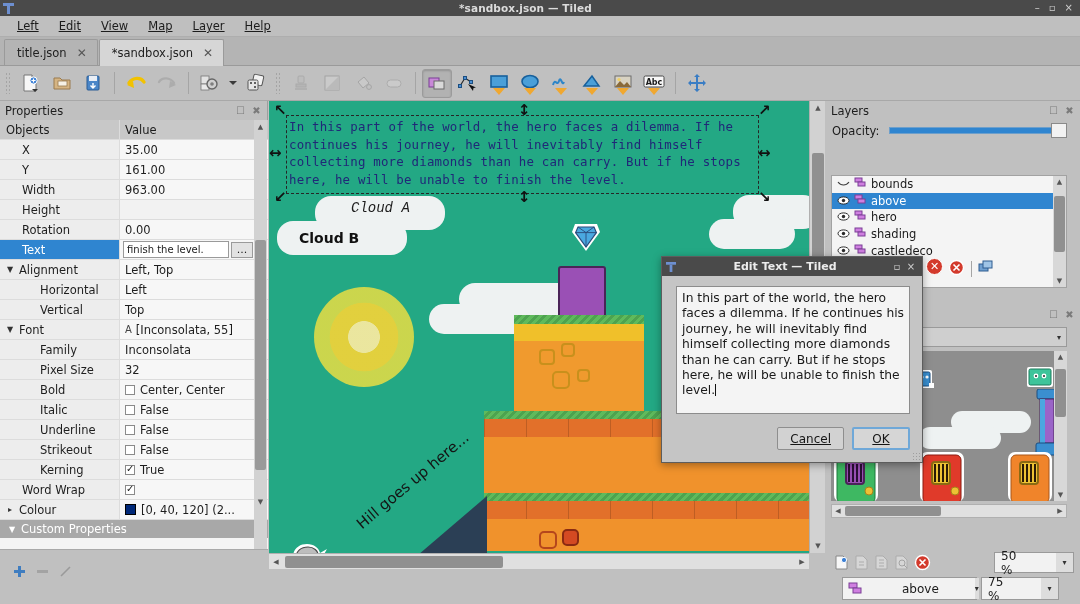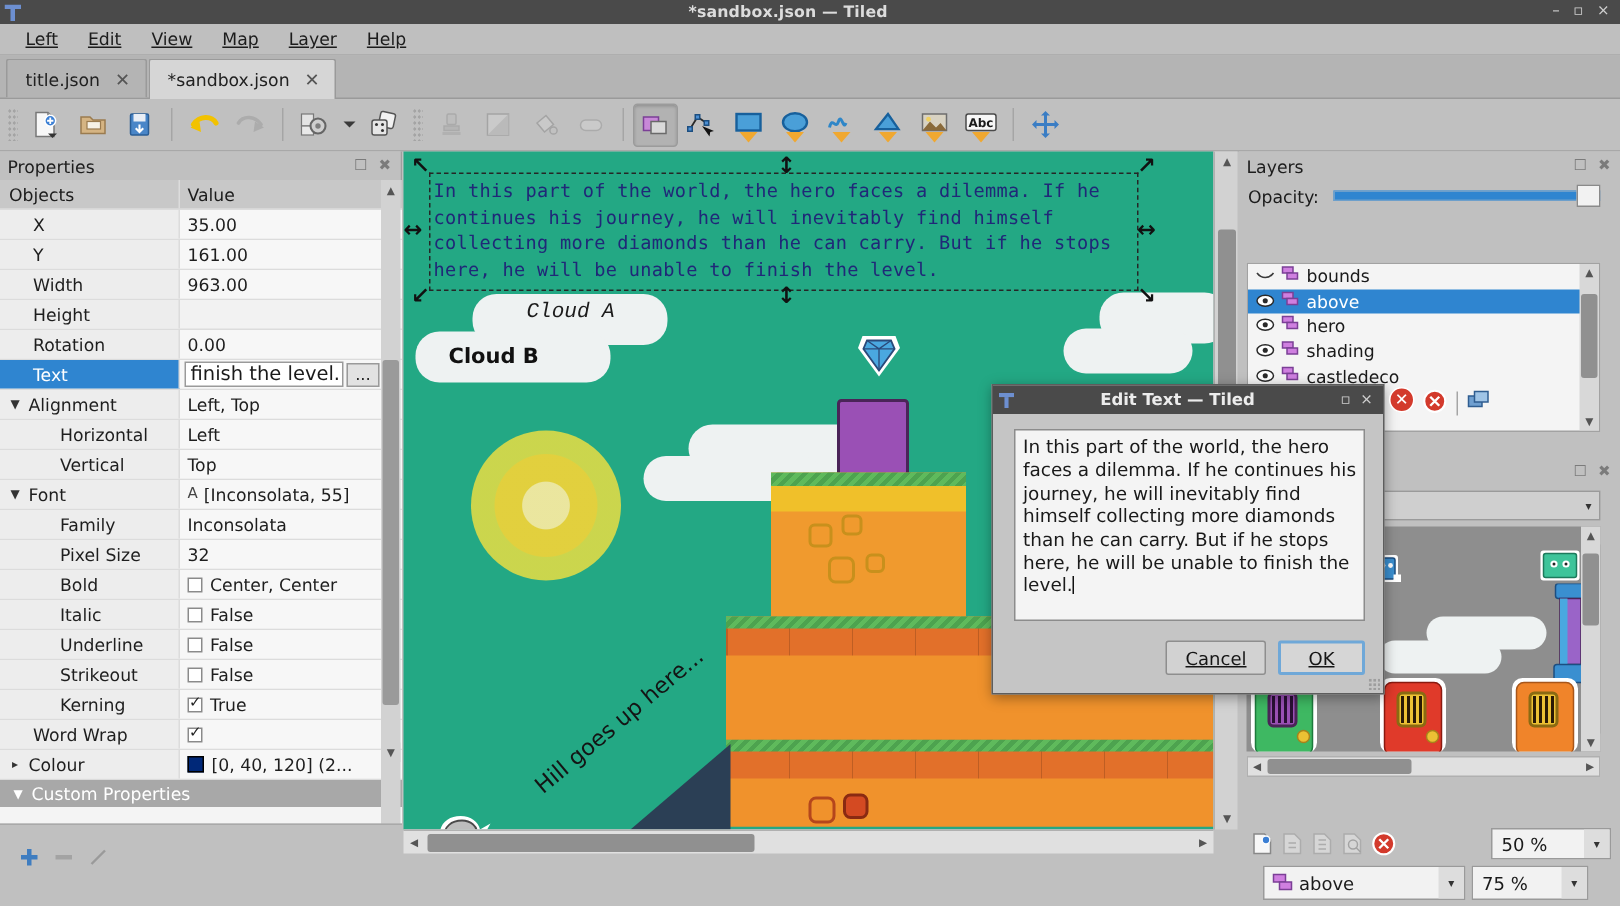--- a/index.html
+++ b/index.html
@@ -96,21 +96,21 @@
     background:#f7f7f7; overflow:hidden; white-space:nowrap; }
   .prow.hdr .pname, .prow.hdr .pval { background:#c8c8c8; font-size:11.5px; color:#1c1c1c; }
   .prow.sel .pname { background:#2f85d0; color:#fff; }
   .indent1 { padding-left:22px; }
   .indent2 { padding-left:40px; }
   .arrowcol { width:12px; display:inline-block; text-align:center; color:#333; font-size:8px; }
   .chk { width:10px; height:10px; border:1px solid #8a8a8a; background:#fff; display:inline-block;
     margin-right:5px; position:relative; flex:none; }
   .chk.on::after { content:"\2713"; position:absolute; left:0px; top:-3px; font-size:10px; color:#222; }
   .swatch { width:11px; height:11px; background:#002878; border:1px solid #000; margin-right:5px; flex:none; }
-  .miniedit { height:17px; background:#fff; border:1px solid #9a9a9a; font-size:13px; color:#1a1a1a;
+  .miniedit { height:17px; background:#fff; border:1px solid #9a9a9a; font-size:10px; color:#1a1a1a;
     display:flex; align-items:center; padding:0 3px; width:106px; }
   .dots { width:22px; height:16px; border:1px solid #9a9a9a; background:#e2e2e2; margin-left:2px;
     display:flex; align-items:center; justify-content:center; font-size:11px; color:#222; }
   .custom-hdr { height:18px; background:#a8a8a8; display:flex; align-items:center; padding-left:6px;
     color:#fff; font-size:11.5px; }
   .custom-blank { height:18px; background:#f4f4f4; border-bottom:1px solid #dcdcdc; display:flex; }
   .prop-scroll { position:absolute; right:0; top:19px; width:13px; height:498px; background:#d2d2d2; }
   .prop-scroll .thumb { position:absolute; top:120px; left:1px; width:11px; height:230px; background:#9a9a9a; border-radius:2px; }
   .prop-scroll .ar { position:absolute; left:0; width:13px; height:13px; display:flex; align-items:center; justify-content:center;
     font-size:7px; color:#555; background:#d2d2d2; }
@@ -154,21 +154,21 @@
   .opacity-knob { position:absolute; top:0; right:0; width:16px; height:15px; background:#f2f2f2; border:1px solid #8a8a8a; }
   .layer-scroll { position:absolute; right:0; top:0; width:13px; height:111px; background:#d8d8d8; }
   .rtabs { position:absolute; top:283px; left:826px; width:254px; height:22px; display:flex; align-items:flex-end; }
   .rtab { height:20px; padding:0 10px; display:flex; align-items:center; font-size:11.5px; color:#1e1e1e;
     background:#cbcbcb; border:1px solid #a0a0a0; border-bottom:none; }
   .tilesetdock { position:absolute; top:305px; left:826px; width:254px; height:245px; background:#c0c0c0; }
   .ts-combo { position:absolute; top:22px; left:5px; width:236px; height:20px; background:#cfcfcf; border:1px solid #9a9a9a;
      display:flex; align-items:center; justify-content:flex-end; padding-right:5px; }
   .ts-view { position:absolute; top:46px; left:5px; width:236px; height:150px; background:#8e8e8e; overflow:hidden; }
   .rfooter { position:absolute; bottom:0; left:826px; width:254px; height:54px; background:#c0c0c0; }
-  .combo { background:#f2f2f2; border:1px solid #9a9a9a; display:flex; align-items:center; font-size:12px; color:#1a1a1a; }
+  .combo { background:#f2f2f2; border:1px solid #9a9a9a; display:flex; align-items:center; font-size:12px; color:#1a1a1a;gap:36px; }
   .combo .cv { flex:1; padding-left:6px; }
   .combo .carr { width:17px; display:flex; align-items:center; justify-content:center; font-size:8px; color:#333; background:#ddd; height:100%;}
 
   
   .dialog { position:absolute; left:661px; top:256px; width:262px; height:207px;
     background:#c5c5c5; border:1px solid #5d5d5d; box-shadow:0 2px 8px rgba(0,0,0,.35); }
   .dlg-title { height:19px; background:#4a4a4a; display:flex; align-items:center; padding:0 4px; }
   .dlg-title .dt { flex:1; text-align:center; font-size:11px; font-weight:bold; color:#ececec; }
   .dlg-title .dbtn { width:14px; text-align:center; font-size:10px; color:#d0d0d0; }
   .dlg-text { position:absolute; top:29px; left:14px; width:234px; height:128px; background:#f4f4f4;

